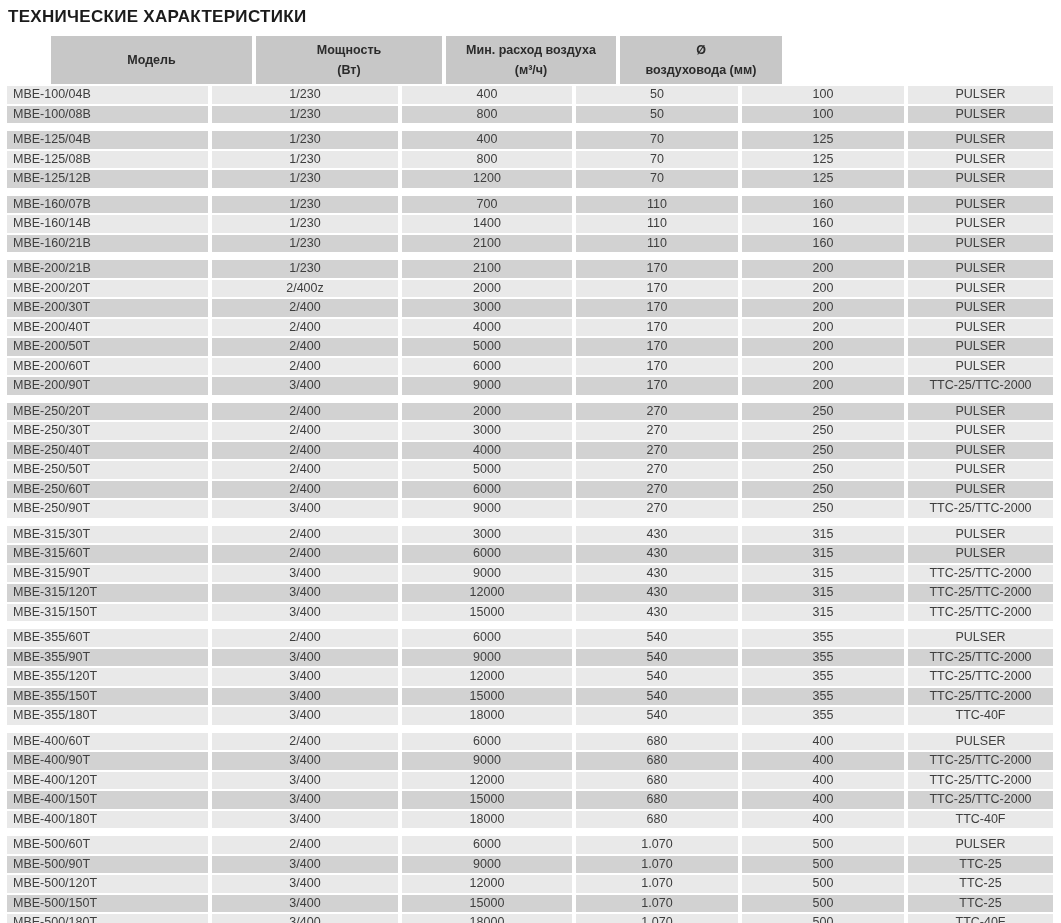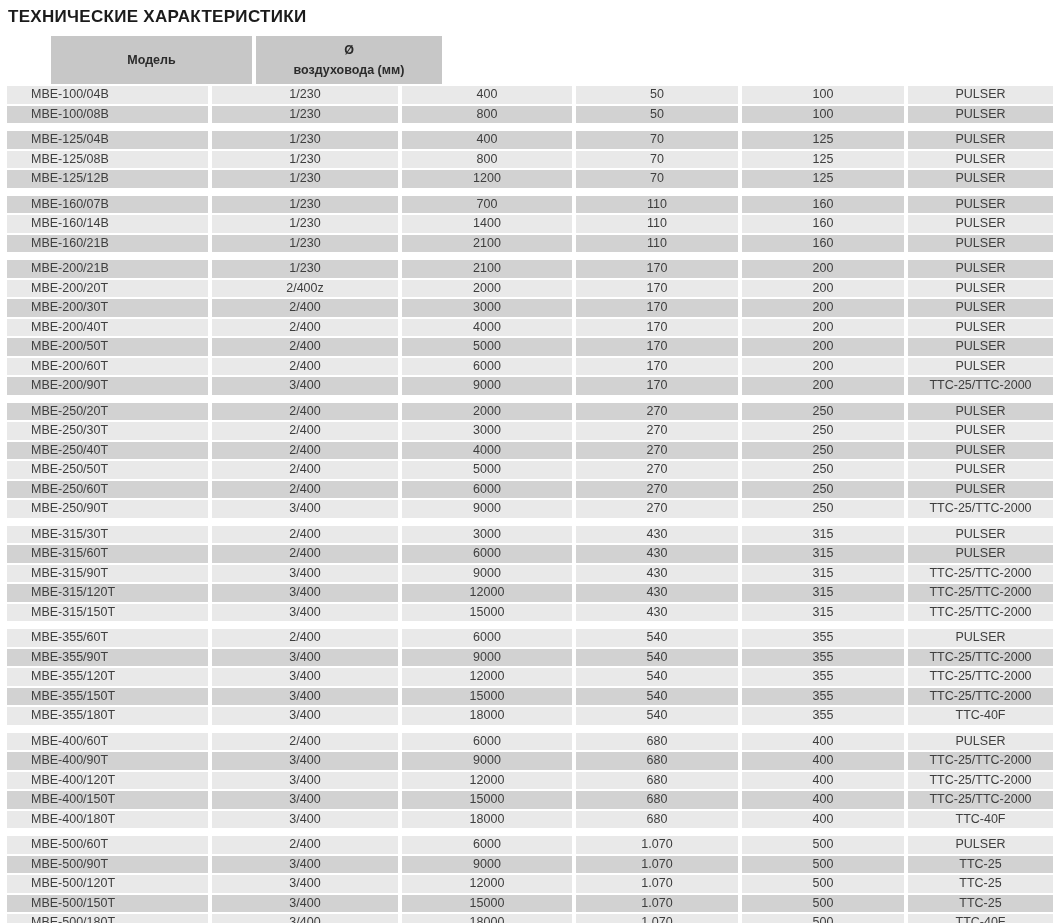--- a/index.html
+++ b/index.html
@@ -24,36 +24,44 @@
     font-size:12.5px; font-weight:700; color:#2b2b2b; line-height:20px;
     text-align:center;
   }
   .group + .group { margin-top:7px;border-radius:13px; }
   .row { margin-bottom:2px; }
   .row:last-child { margin-bottom:8px; }
   .cell {
     height:17.5px; line-height:17.5px; font-size:12.5px; color:#3e3e3e;
     white-space:nowrap; overflow:hidden;
   }
-  .cell.model { text-align:left; padding-left:24px; }
+  .cell.model { text-align:left; padding-left:6px; }
   .cell.center { text-align:center; }
   .row.light .cell { background:#e9e9e9; }
   .row.dark  .cell { background:#d2d2d2; }
 </style>
 </head>
 <body>
 
 <div class="page">
   <div class="title">ТЕХНИЧЕСКИЕ ХАРАКТЕРИСТИКИ</div>
   <div class="table">
     <div class="thead grid-row">
         <div class="th">
           <div>Модель</div>
         </div>
         <div class="th">
+          <div>Мощность</div>
+          <div>(Вт)</div>
+        </div>
+        <div class="th">
+          <div>Мин. расход воздуха</div>
+          <div>(м³/ч)</div>
+        </div>
+        <div class="th">
           <div>Ø</div>
           <div>воздуховода (мм)</div>
         </div>
       </div>
     <div class="tbody">
         <div class="group">
           <div class="grid-row row light">
             <div class="cell model">MBE-100/04B</div>
             <div class="cell center">1/230</div>
             <div class="cell center">400</div>

